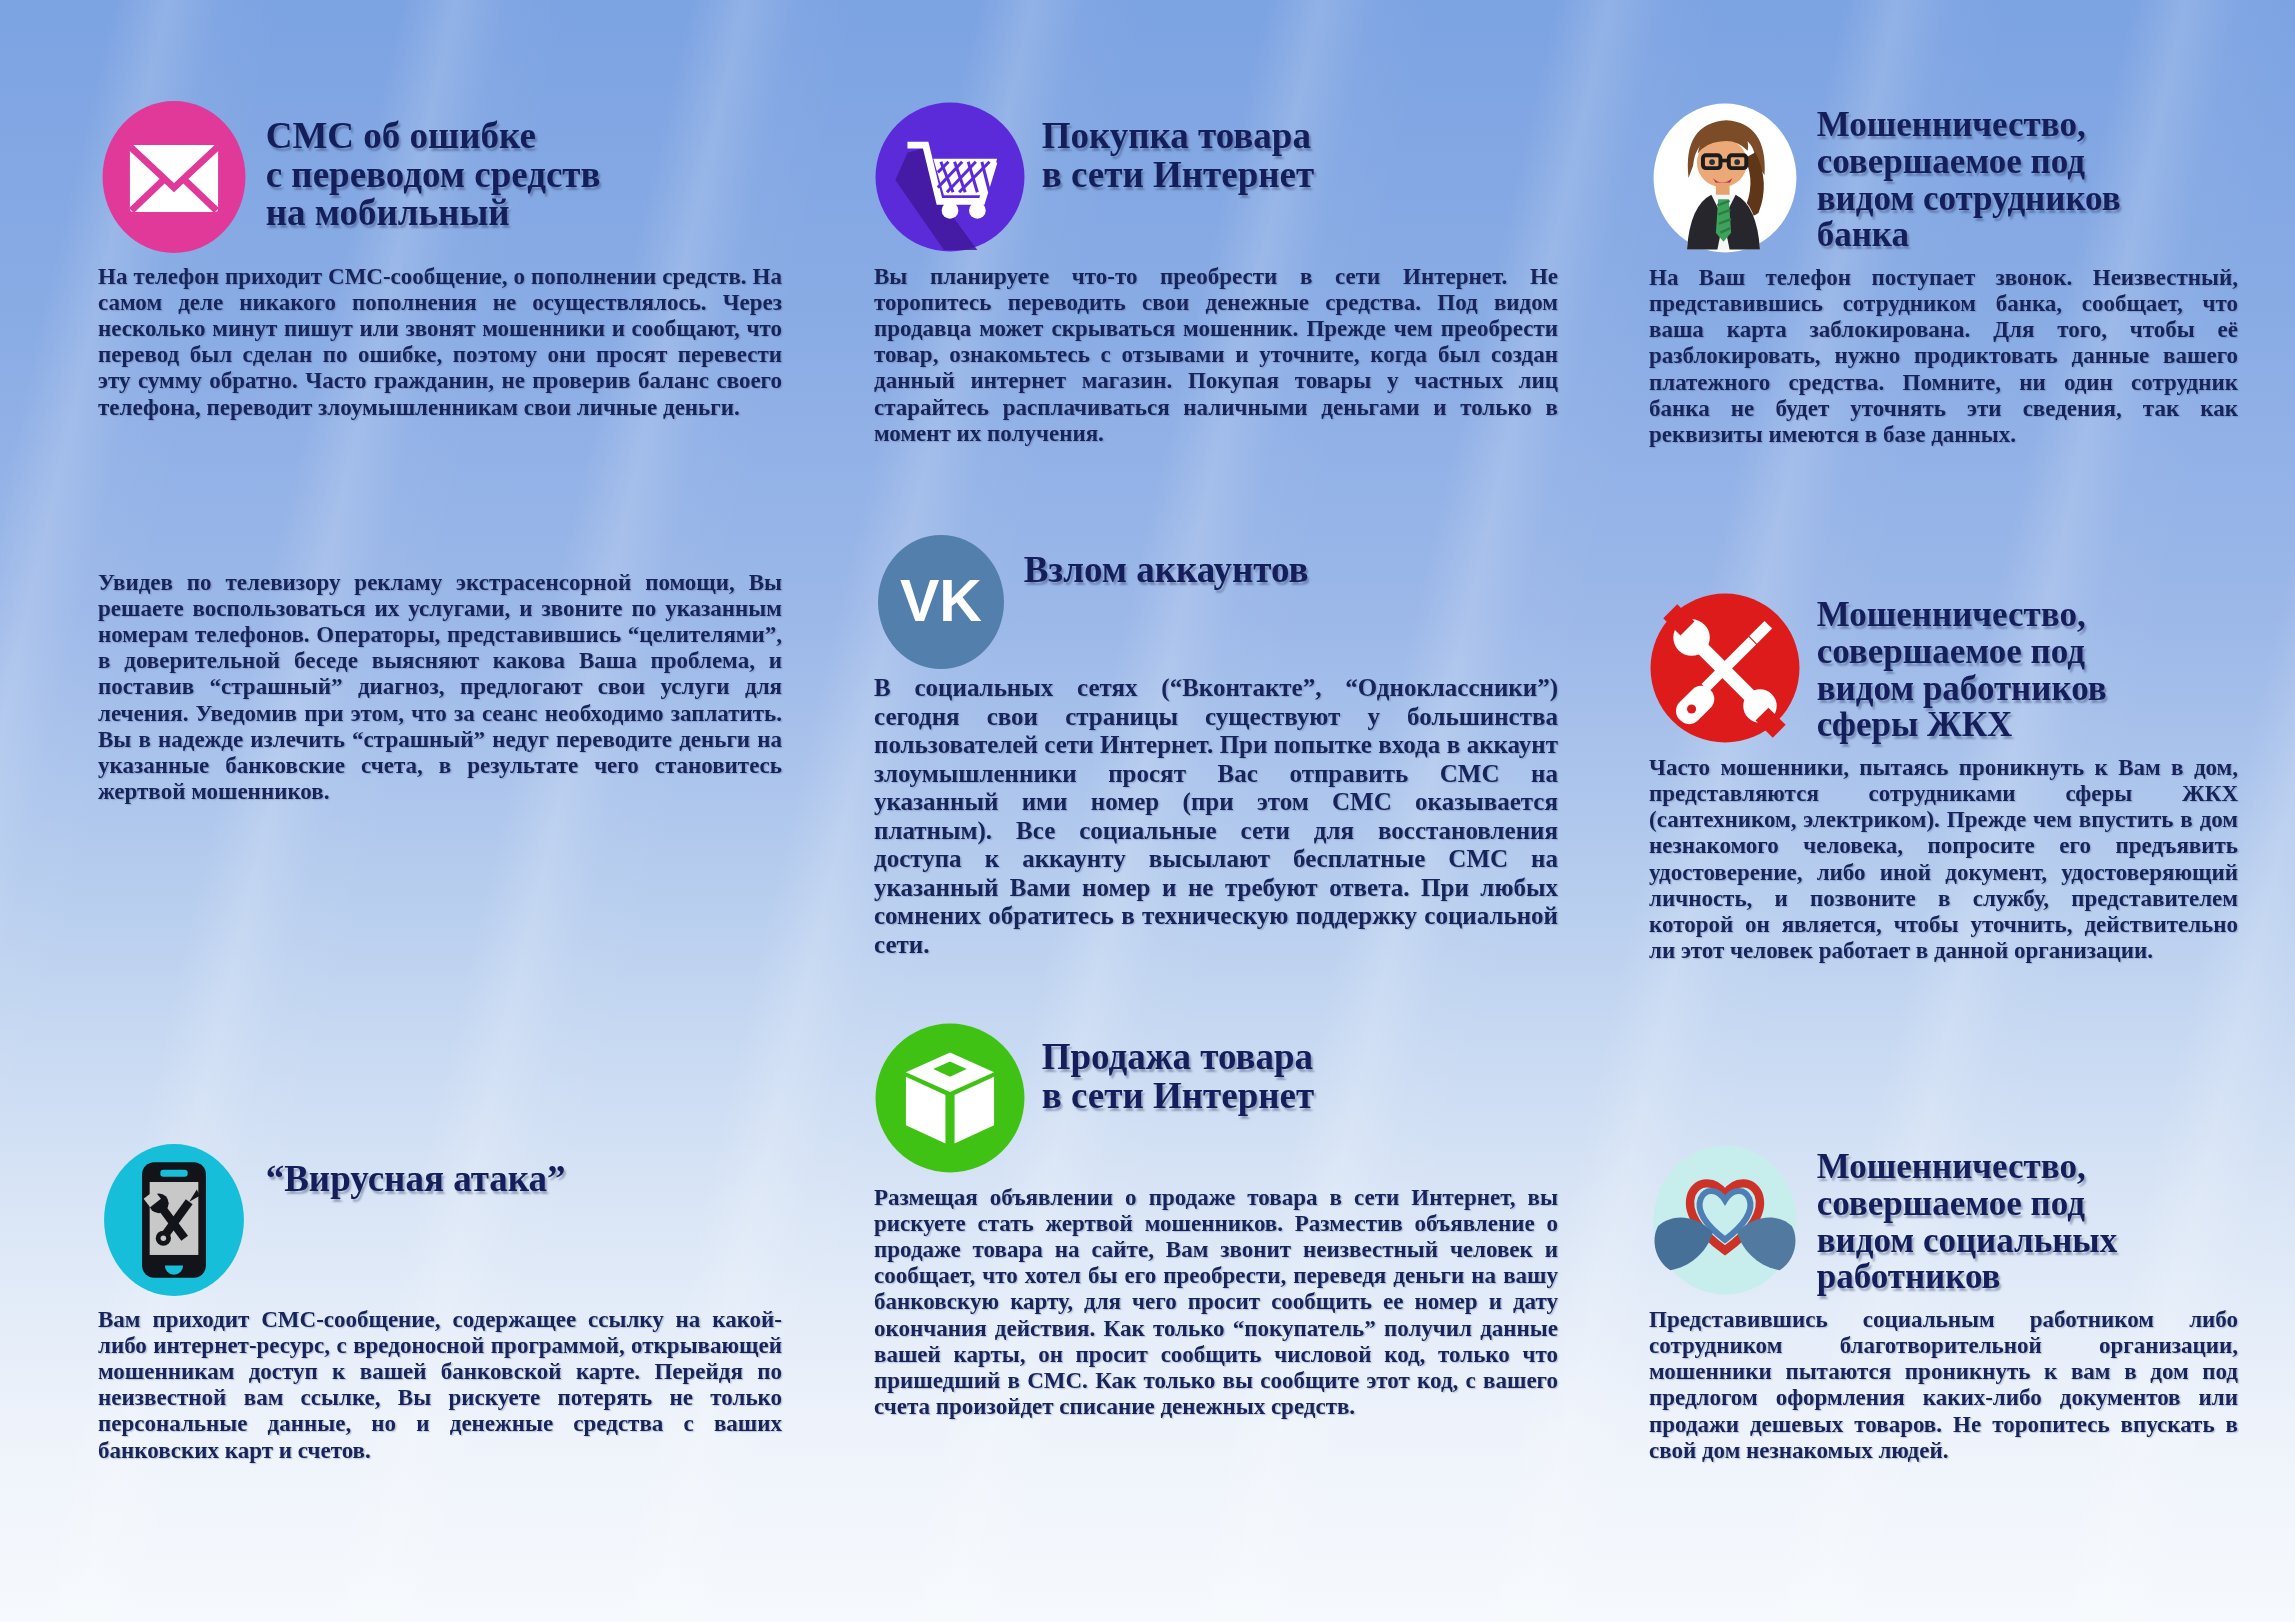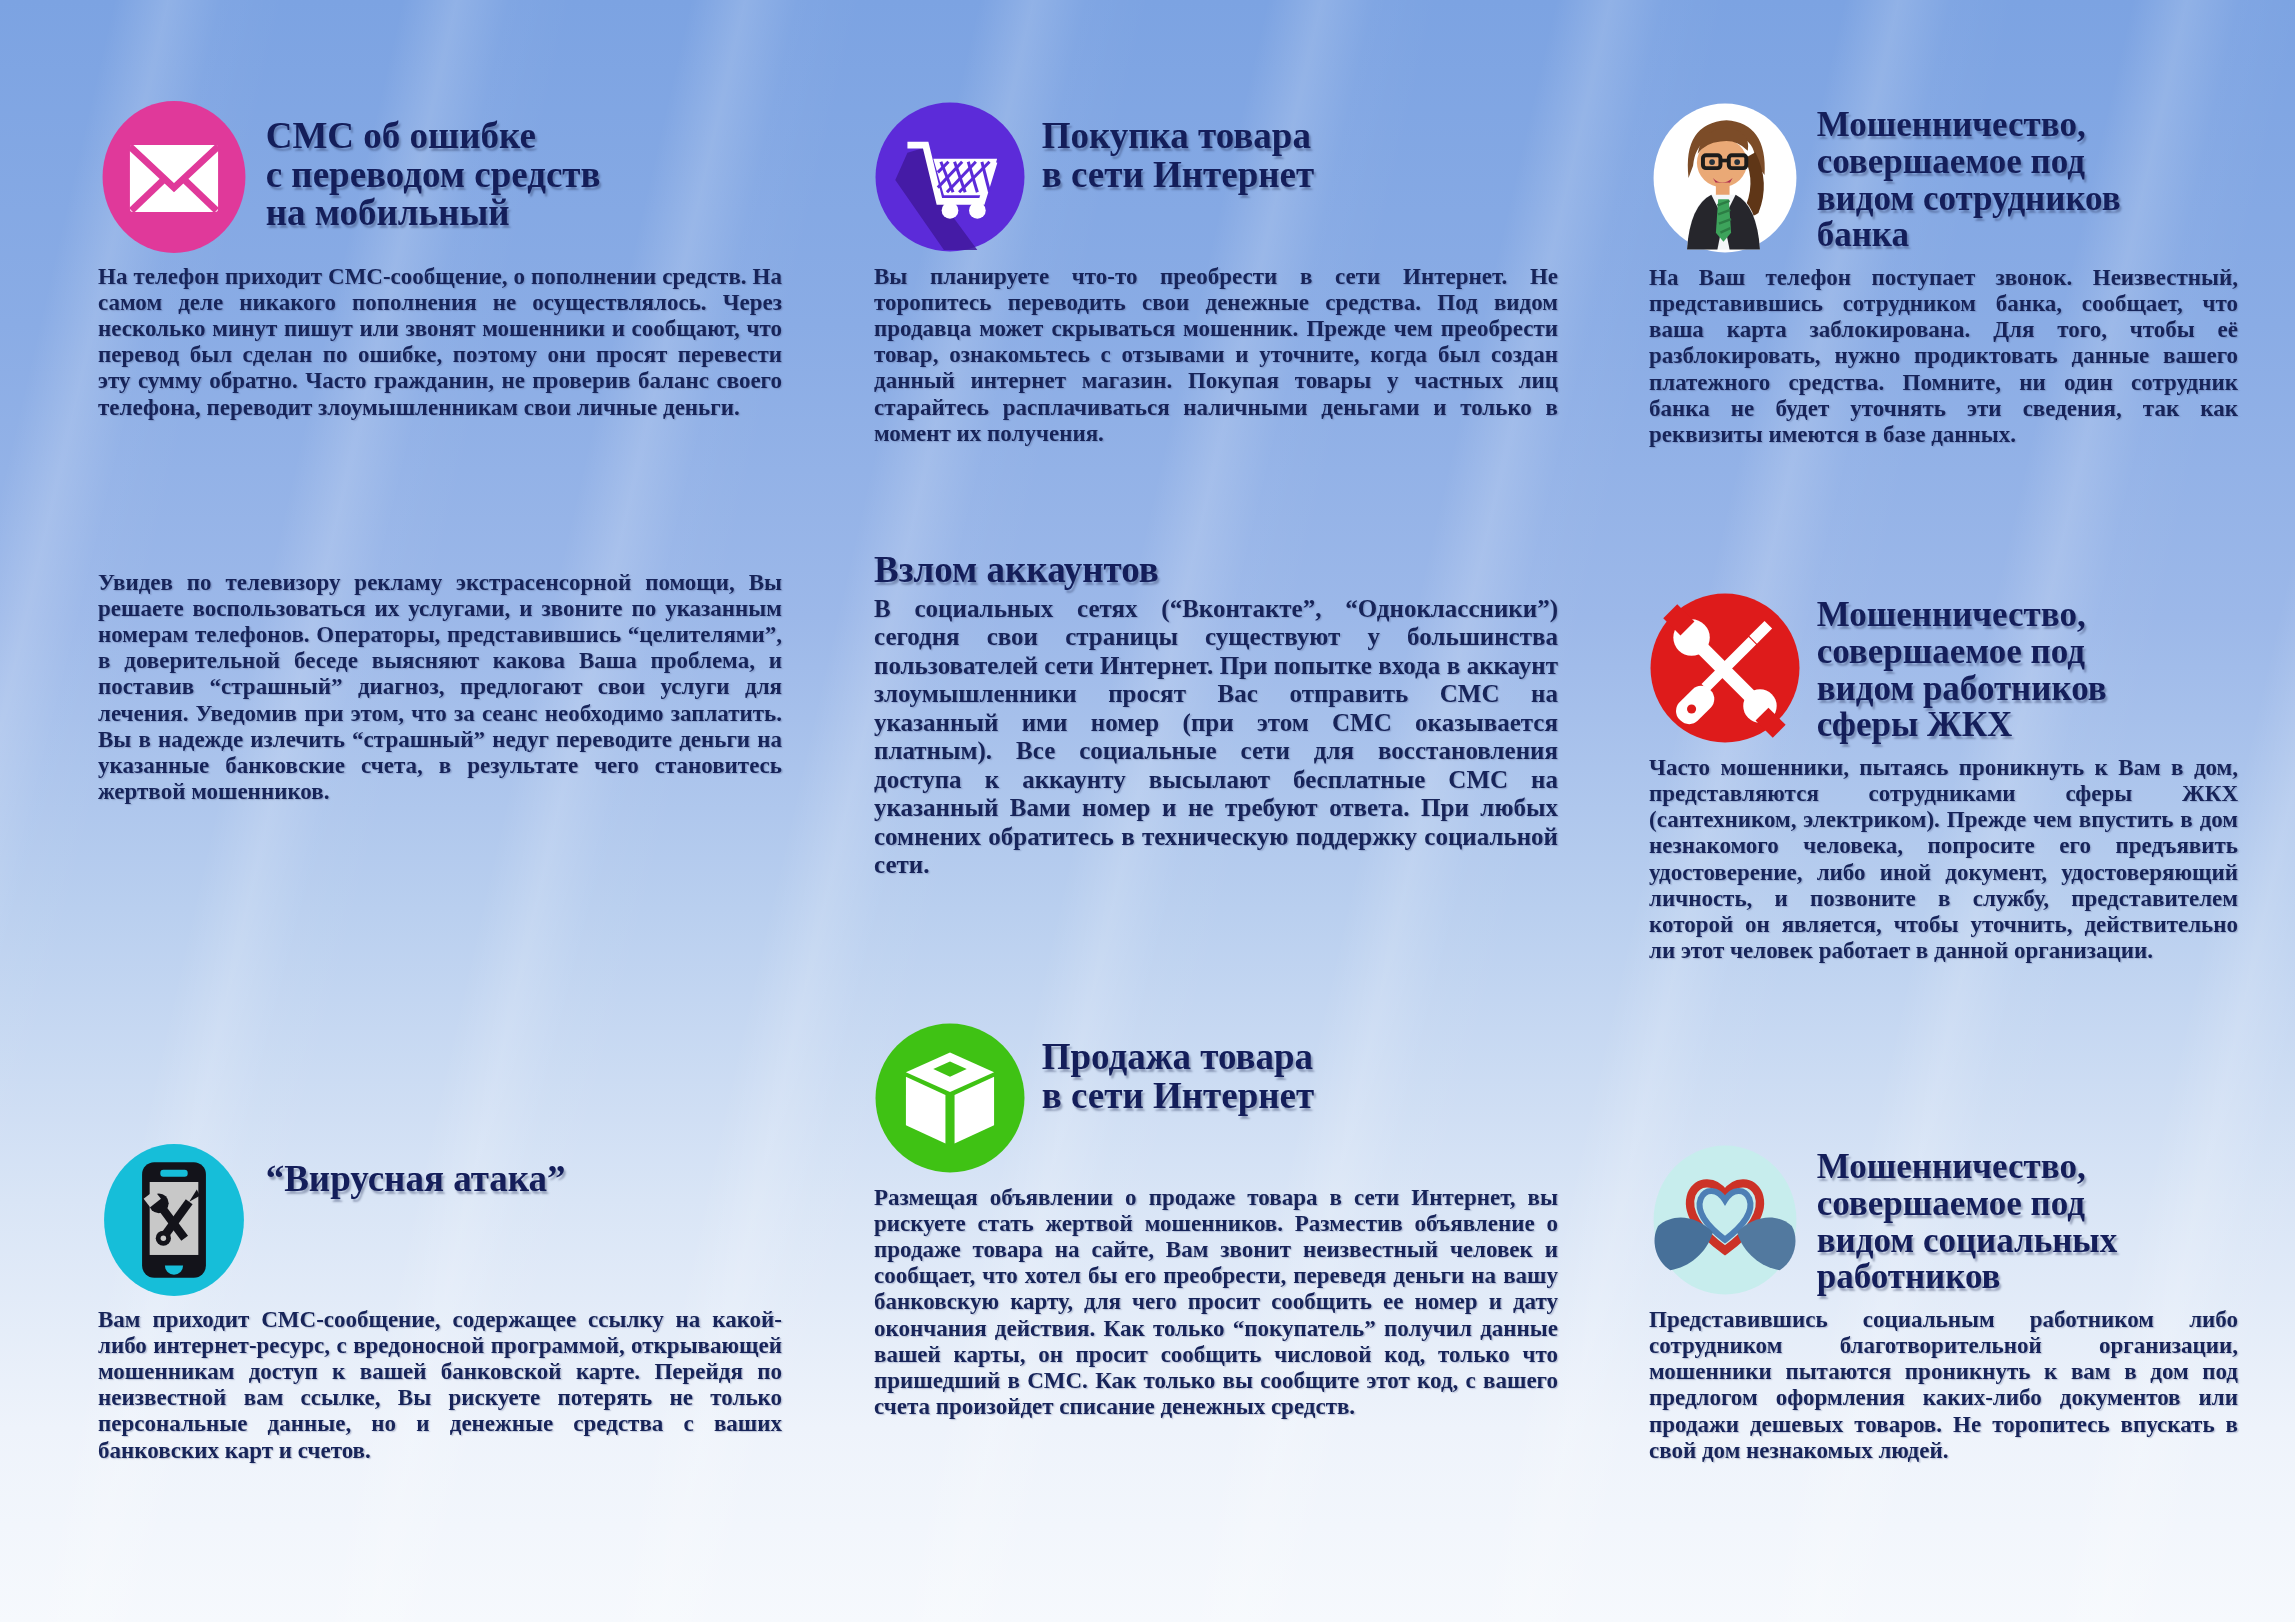--- a/index.html
+++ b/index.html
@@ -124,20 +124,26 @@
         <h2 class="title">
           <span>Покупка товара</span>
           <span>в сети Интернет</span>
         </h2>
       </div>
       <p class="body">Вы планируете что-то преобрести в сети Интернет. Не торопитесь переводить свои денежные средства. Под видом продавца может скрываться мошенник. Прежде чем преобрести товар, ознакомьтесь с отзывами и уточните, когда был создан данный интернет магазин. Покупая товары у частных лиц старайтесь расплачиваться наличными деньгами и только в момент их получения.</p>
     </div>
 
     <div class="sec" id="s22">
       <div class="head">
+        <span class="icon">
+          <svg viewBox="0 0 100 100">
+            <ellipse cx="50" cy="50" rx="47" ry="50" fill="#537fad"></ellipse>
+            <text x="50" y="64" text-anchor="middle" fill="#ffffff" font-family="Liberation Sans, DejaVu Sans, sans-serif" font-size="44" font-weight="bold">VK</text>
+          </svg>
+        </span>
         <h2 class="title one-line">
           <span>Взлом аккаунтов</span>
         </h2>
       </div>
       <p class="body">В социальных сетях (“Вконтакте”, “Одноклассники”) сегодня свои страницы существуют у большинства пользователей сети Интернет. При попытке входа в аккаунт злоумышленники просят Вас отправить СМС на указанный ими номер (при этом СМС оказывается платным). Все социальные сети для восстановления доступа к аккаунту высылают бесплатные СМС на указанный Вами номер и не требуют ответа. При любых сомнених обратитесь в техническую поддержку социальной сети.</p>
     </div>
 
     <div class="sec" id="s23">
       <div class="head">
         <span class="icon">

